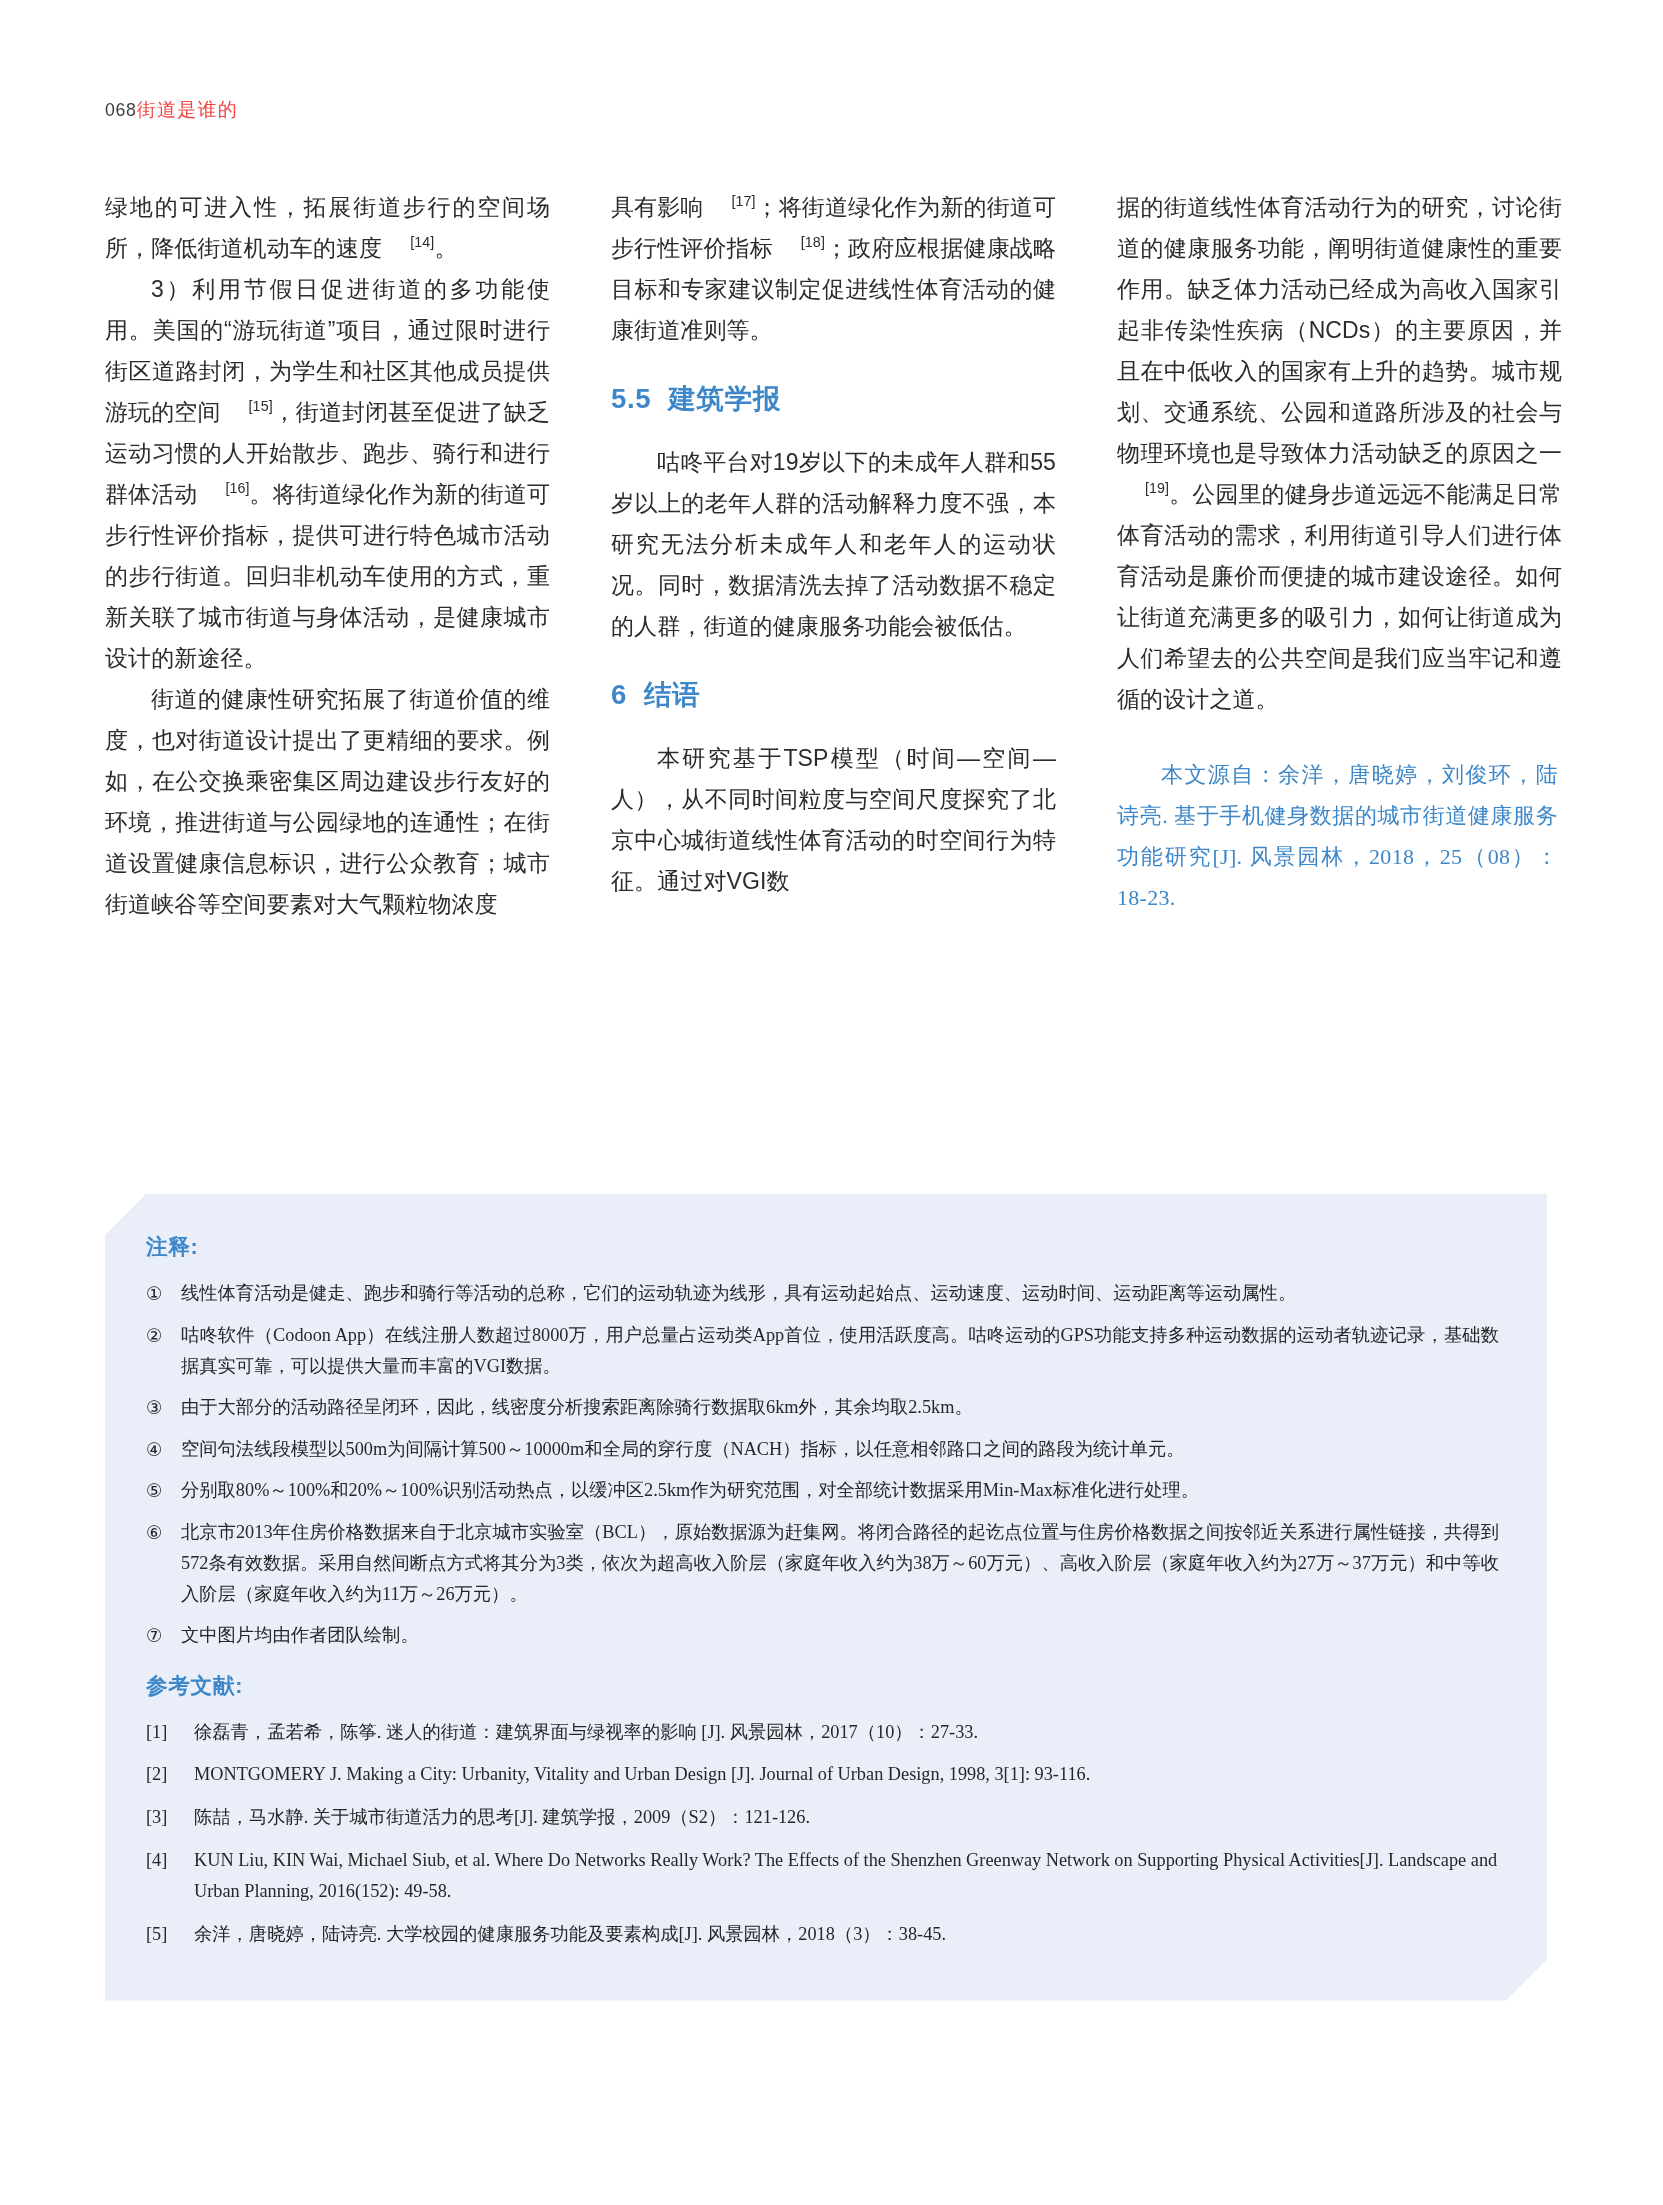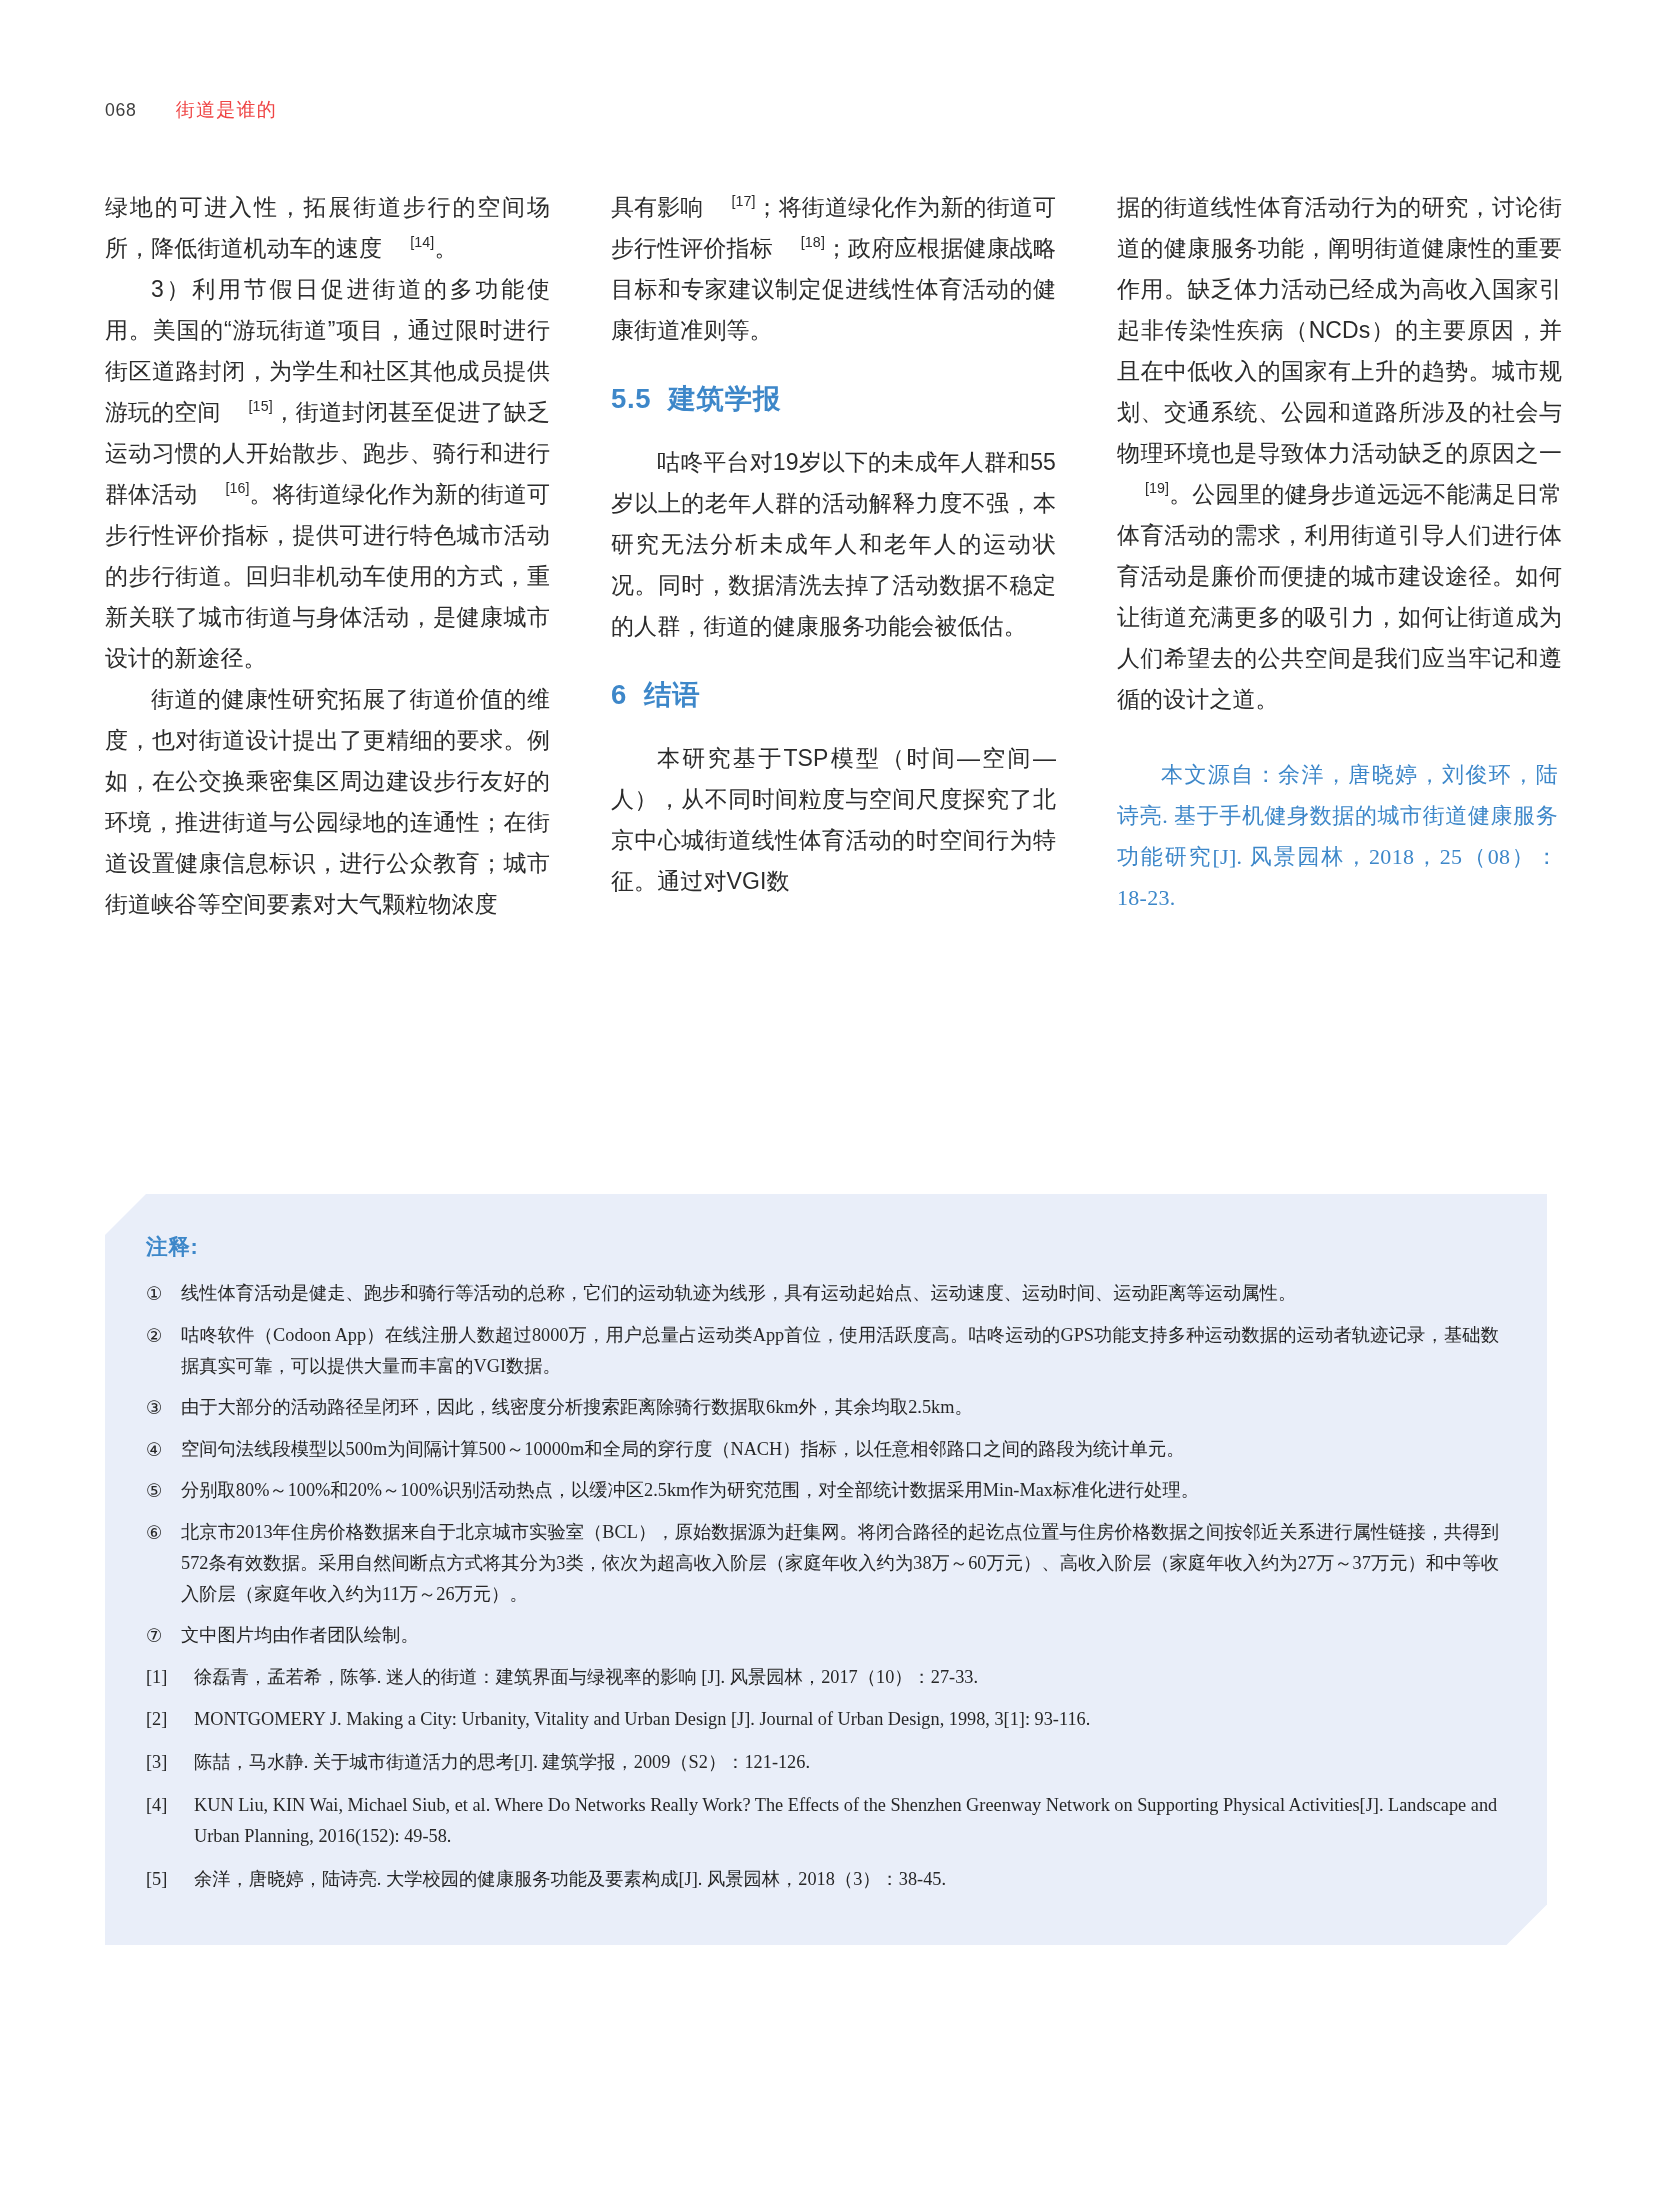--- a/index.html
+++ b/index.html
@@ -16,21 +16,20 @@
     overflow: hidden;
   }
 
   
   .runhead {
     position: absolute;
     left: 105px;
     top: 97px;
     display: flex;
     align-items: baseline;
-    gap: 39px;
   }
   .runhead .folio {
     font-size: 17.7px;
     letter-spacing: 0.7px;
     color: #3d3d3d;
     font-weight: 400;
   }
   .runhead .bookname {
     font-size: 19px;
     color: #ef4444;
@@ -199,20 +198,21 @@
     <ul class="notelist">
       <li><span class="marker">①</span><span>线性体育活动是健走、跑步和骑行等活动的总称，它们的运动轨迹为线形，具有运动起始点、运动速度、运动时间、运动距离等运动属性。</span></li>
       <li><span class="marker">②</span><span>咕咚软件（Codoon App）在线注册人数超过8000万，用户总量占运动类App首位，使用活跃度高。咕咚运动的GPS功能支持多种运动数据的运动者轨迹记录，基础数据真实可靠，可以提供大量而丰富的VGI数据。</span></li>
       <li><span class="marker">③</span><span>由于大部分的活动路径呈闭环，因此，线密度分析搜索距离除骑行数据取6km外，其余均取2.5km。</span></li>
       <li><span class="marker">④</span><span>空间句法线段模型以500m为间隔计算500～10000m和全局的穿行度（NACH）指标，以任意相邻路口之间的路段为统计单元。</span></li>
       <li><span class="marker">⑤</span><span>分别取80%～100%和20%～100%识别活动热点，以缓冲区2.5km作为研究范围，对全部统计数据采用Min-Max标准化进行处理。</span></li>
       <li><span class="marker">⑥</span><span>北京市2013年住房价格数据来自于北京城市实验室（BCL），原始数据源为赶集网。将闭合路径的起讫点位置与住房价格数据之间按邻近关系进行属性链接，共得到572条有效数据。采用自然间断点方式将其分为3类，依次为超高收入阶层（家庭年收入约为38万～60万元）、高收入阶层（家庭年收入约为27万～37万元）和中等收入阶层（家庭年收入约为11万～26万元）。</span></li>
       <li><span class="marker">⑦</span><span>文中图片均由作者团队绘制。</span></li>
     </ul>
 
+    <div class="boxheading refs">参考文献:</div>
 
     <ul class="reflist">
       <li><span class="marker">[1]</span><span>徐磊青，孟若希，陈筝. 迷人的街道：建筑界面与绿视率的影响 [J]. 风景园林，2017（10）：27-33.</span></li>
       <li><span class="marker">[2]</span><span>MONTGOMERY J. Making a City: Urbanity, Vitality and Urban Design [J]. Journal of Urban Design, 1998, 3[1]: 93-116.</span></li>
       <li><span class="marker">[3]</span><span>陈喆，马水静. 关于城市街道活力的思考[J]. 建筑学报，2009（S2）：121-126.</span></li>
       <li><span class="marker">[4]</span><span>KUN Liu, KIN Wai, Michael Siub, et al. Where Do Networks Really Work? The Effects of the Shenzhen Greenway Network on Supporting Physical Activities[J]. Landscape and Urban Planning, 2016(152): 49-58.</span></li>
       <li><span class="marker">[5]</span><span>余洋，唐晓婷，陆诗亮. 大学校园的健康服务功能及要素构成[J]. 风景园林，2018（3）：38-45.</span></li>
     </ul>
 
   </div>

